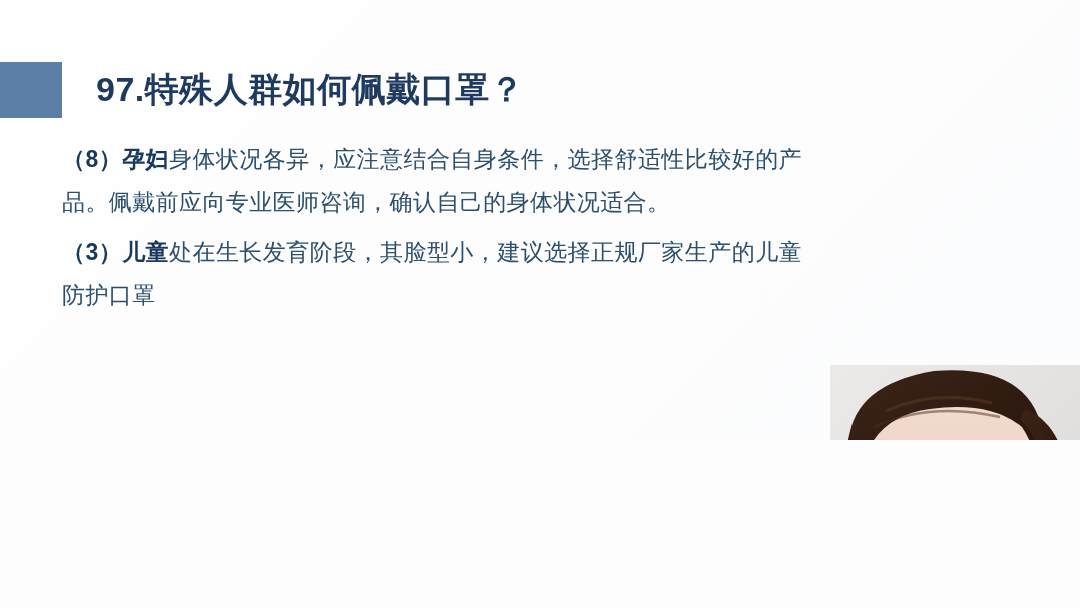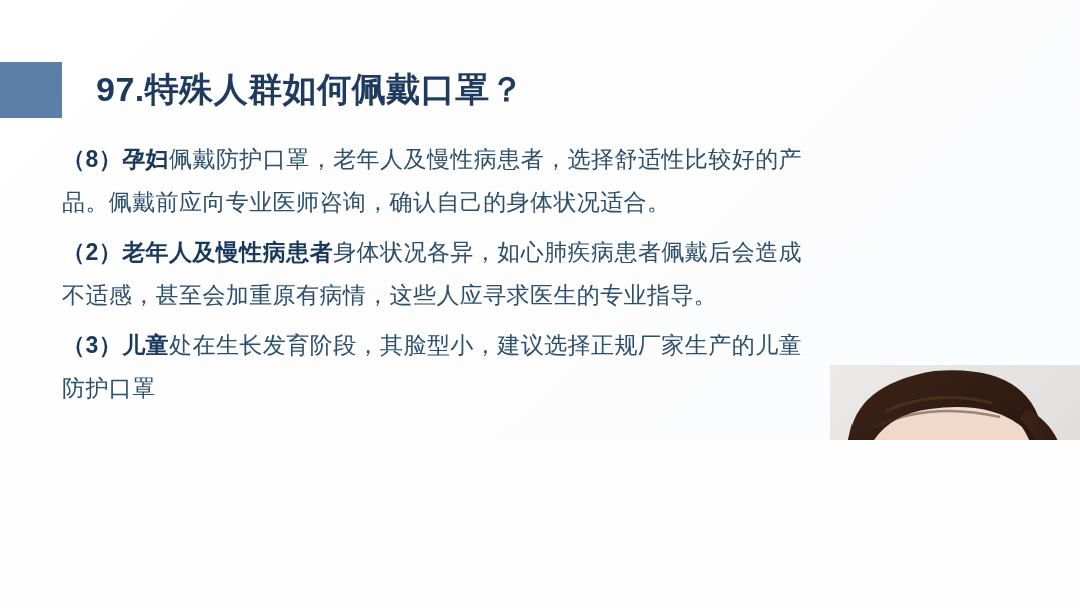--- a/index.html
+++ b/index.html
@@ -86,23 +86,22 @@
 <body>
 
 <div class="slide">
 
   <div class="accent-square"></div>
 
   <div class="title">97.特殊人群如何佩戴口罩？</div>
 
   <div class="body-block">
 
-    <p class="para"><span class="lead">（8）孕妇</span><span>佩戴防护口罩，老年人及慢性病患者，选择舒适性比较好的产品。佩戴前应向专业医师咨询，确认自己的身体状况适合。</span></p>
+    <p class="para"><span class="lead">（8）孕妇</span><span>身体状况各异，应注意结合自身条件，选择舒适性比较好的产品。佩戴前应向专业医师咨询，确认自己的身体状况适合。</span></p>
 
-    <p class="para"><span class="lead">（2）老年人及慢性病患者</span><span>身体状况各异，如心肺疾病患者佩戴后会造成不适感，甚至会加重原有病情，这些人应寻求医生的专业指导。</span></p>
 
     <p class="para"><span class="lead">（3）儿童</span><span>处在生长发育阶段，其脸型小，建议选择正规厂家生产的儿童防护口罩</span></p>
 
   </div>
 
   <div class="photo">
     <svg viewBox="0 0 250 243" xmlns="http://www.w3.org/2000/svg">
       <defs>
         <linearGradient id="bgGrad" x1="0" y1="0" x2="1" y2="1">
           <stop offset="0%" stop-color="#eceae8"></stop>

